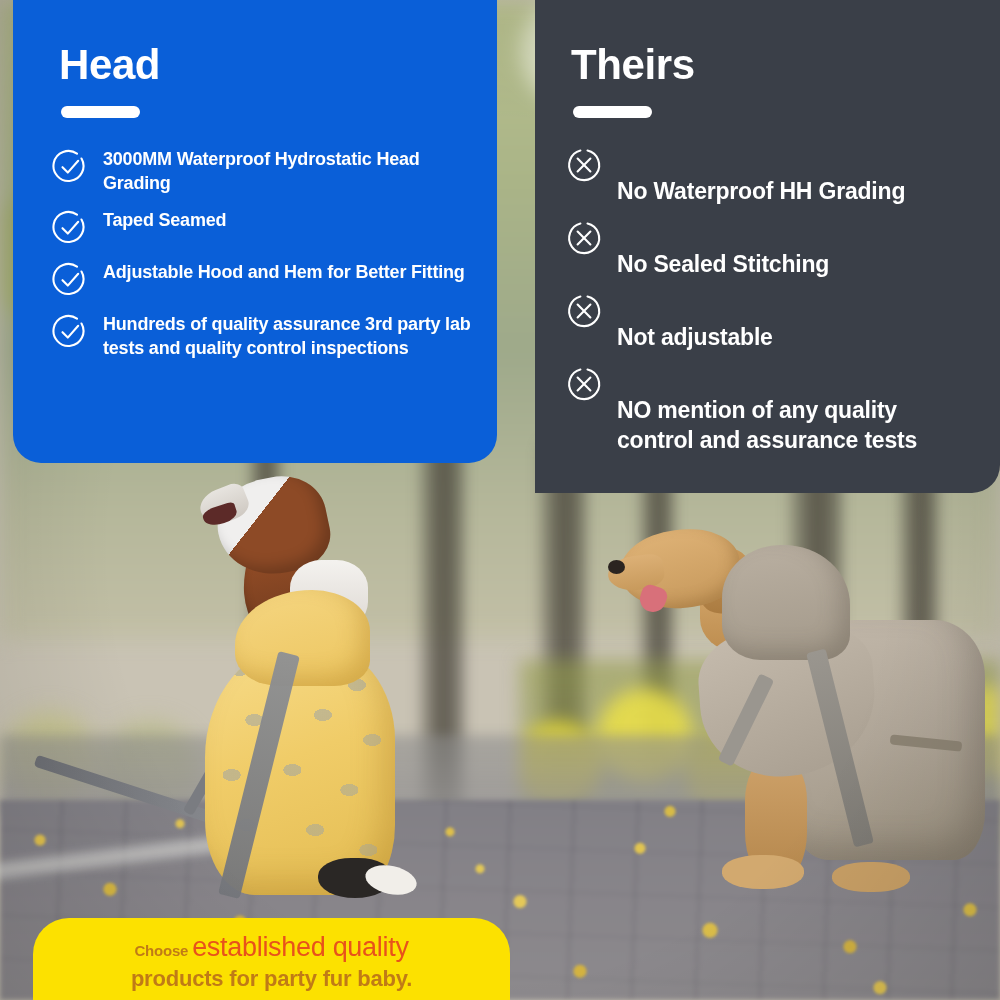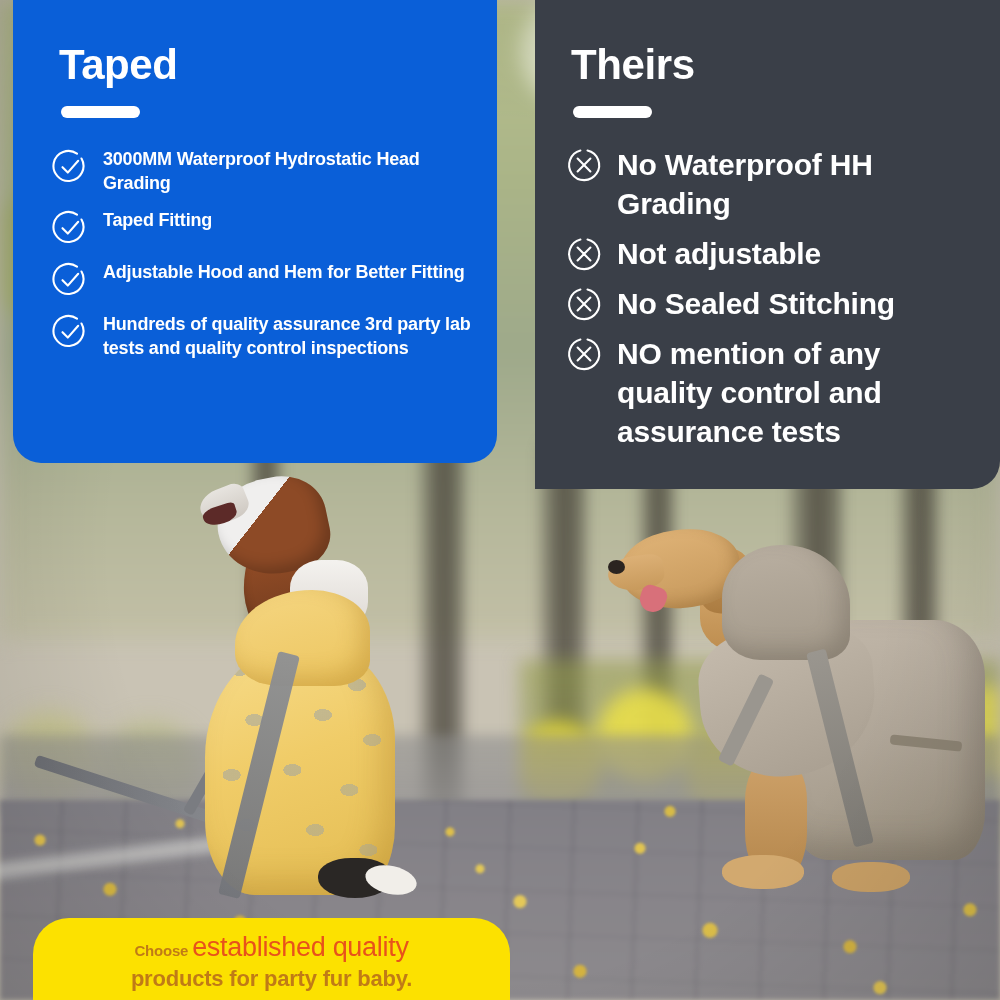--- a/index.html
+++ b/index.html
@@ -313,21 +313,21 @@
   .feature-icon svg { display:block; width:38px; height:38px; }
 
   .feature-text {
     color:#ffffff;
     font-size:18px;
     font-weight:bold;
     line-height:1.34;
     letter-spacing:-0.2px;
     padding-top:1px;
   }
-  #theirs-panel .feature-text { font-size:30px; line-height:1.3; }
+  #theirs-panel .feature-text { font-size:23px; line-height:1.3;margin-top:32px; }
 
   
   #promo-banner {
     position:absolute;
     left:33px; top:918px; width:477px; height:100px;
     background:#fce100;
     border-radius:36px 36px 0 0;
     padding:14px 0 0 0;
     text-align:center;
   }
@@ -403,40 +403,40 @@
       <div class="gr-strap2"></div>
       <div class="gr-pocket"></div>
       <div class="gr-paw"></div>
       <div class="gr-paw2"></div>
     </div>
 
     <div class="photo-vignette"></div>
   </div>
 
   <div class="panel" id="ours-panel">
-    <div class="panel-title">Taped</div>
+    <div class="panel-title">Head</div>
     <div class="title-rule"></div>
     <ul class="feature-list">
       <li class="feature-item">
         <span class="feature-icon">
           <svg viewBox="0 0 38 38" fill="none">
             <path d="M30.5 10.5 A15 15 0 1 1 26 5.6" stroke="#ffffff" stroke-width="2.1" stroke-linecap="round"></path>
             <path d="M11.5 19.2 L16.8 24.6 L27.2 12.8" stroke="#ffffff" stroke-width="2.1" stroke-linecap="round" stroke-linejoin="round"></path>
           </svg>
         </span>
         <span class="feature-text">3000MM Waterproof Hydrostatic Head Grading</span>
       </li>
       <li class="feature-item">
         <span class="feature-icon">
           <svg viewBox="0 0 38 38" fill="none">
             <path d="M30.5 10.5 A15 15 0 1 1 26 5.6" stroke="#ffffff" stroke-width="2.1" stroke-linecap="round"></path>
             <path d="M11.5 19.2 L16.8 24.6 L27.2 12.8" stroke="#ffffff" stroke-width="2.1" stroke-linecap="round" stroke-linejoin="round"></path>
           </svg>
         </span>
-        <span class="feature-text">Taped Fitting</span>
+        <span class="feature-text">Taped Seamed</span>
       </li>
       <li class="feature-item">
         <span class="feature-icon">
           <svg viewBox="0 0 38 38" fill="none">
             <path d="M30.5 10.5 A15 15 0 1 1 26 5.6" stroke="#ffffff" stroke-width="2.1" stroke-linecap="round"></path>
             <path d="M11.5 19.2 L16.8 24.6 L27.2 12.8" stroke="#ffffff" stroke-width="2.1" stroke-linecap="round" stroke-linejoin="round"></path>
           </svg>
         </span>
         <span class="feature-text">Adjustable Hood and Hem for Better Fitting</span>
       </li>
@@ -465,30 +465,30 @@
         </span>
         <span class="feature-text">No Waterproof HH Grading</span>
       </li>
       <li class="feature-item">
         <span class="feature-icon">
           <svg viewBox="0 0 38 38" fill="none">
             <path d="M22.5 4.5 A15 15 0 1 1 15.4 4.6" stroke="#ffffff" stroke-width="2.1" stroke-linecap="round"></path>
             <path d="M12.6 12.6 L25.4 25.4 M25.4 12.6 L12.6 25.4" stroke="#ffffff" stroke-width="2.1" stroke-linecap="round"></path>
           </svg>
         </span>
-        <span class="feature-text">Not adjustable</span>
+        <span class="feature-text">No Sealed Stitching</span>
       </li>
       <li class="feature-item">
         <span class="feature-icon">
           <svg viewBox="0 0 38 38" fill="none">
             <path d="M22.5 4.5 A15 15 0 1 1 15.4 4.6" stroke="#ffffff" stroke-width="2.1" stroke-linecap="round"></path>
             <path d="M12.6 12.6 L25.4 25.4 M25.4 12.6 L12.6 25.4" stroke="#ffffff" stroke-width="2.1" stroke-linecap="round"></path>
           </svg>
         </span>
-        <span class="feature-text">No Sealed Stitching</span>
+        <span class="feature-text">Not adjustable</span>
       </li>
       <li class="feature-item">
         <span class="feature-icon">
           <svg viewBox="0 0 38 38" fill="none">
             <path d="M22.5 4.5 A15 15 0 1 1 15.4 4.6" stroke="#ffffff" stroke-width="2.1" stroke-linecap="round"></path>
             <path d="M12.6 12.6 L25.4 25.4 M25.4 12.6 L12.6 25.4" stroke="#ffffff" stroke-width="2.1" stroke-linecap="round"></path>
           </svg>
         </span>
         <span class="feature-text">NO mention of any quality control and assurance tests</span>
       </li>

